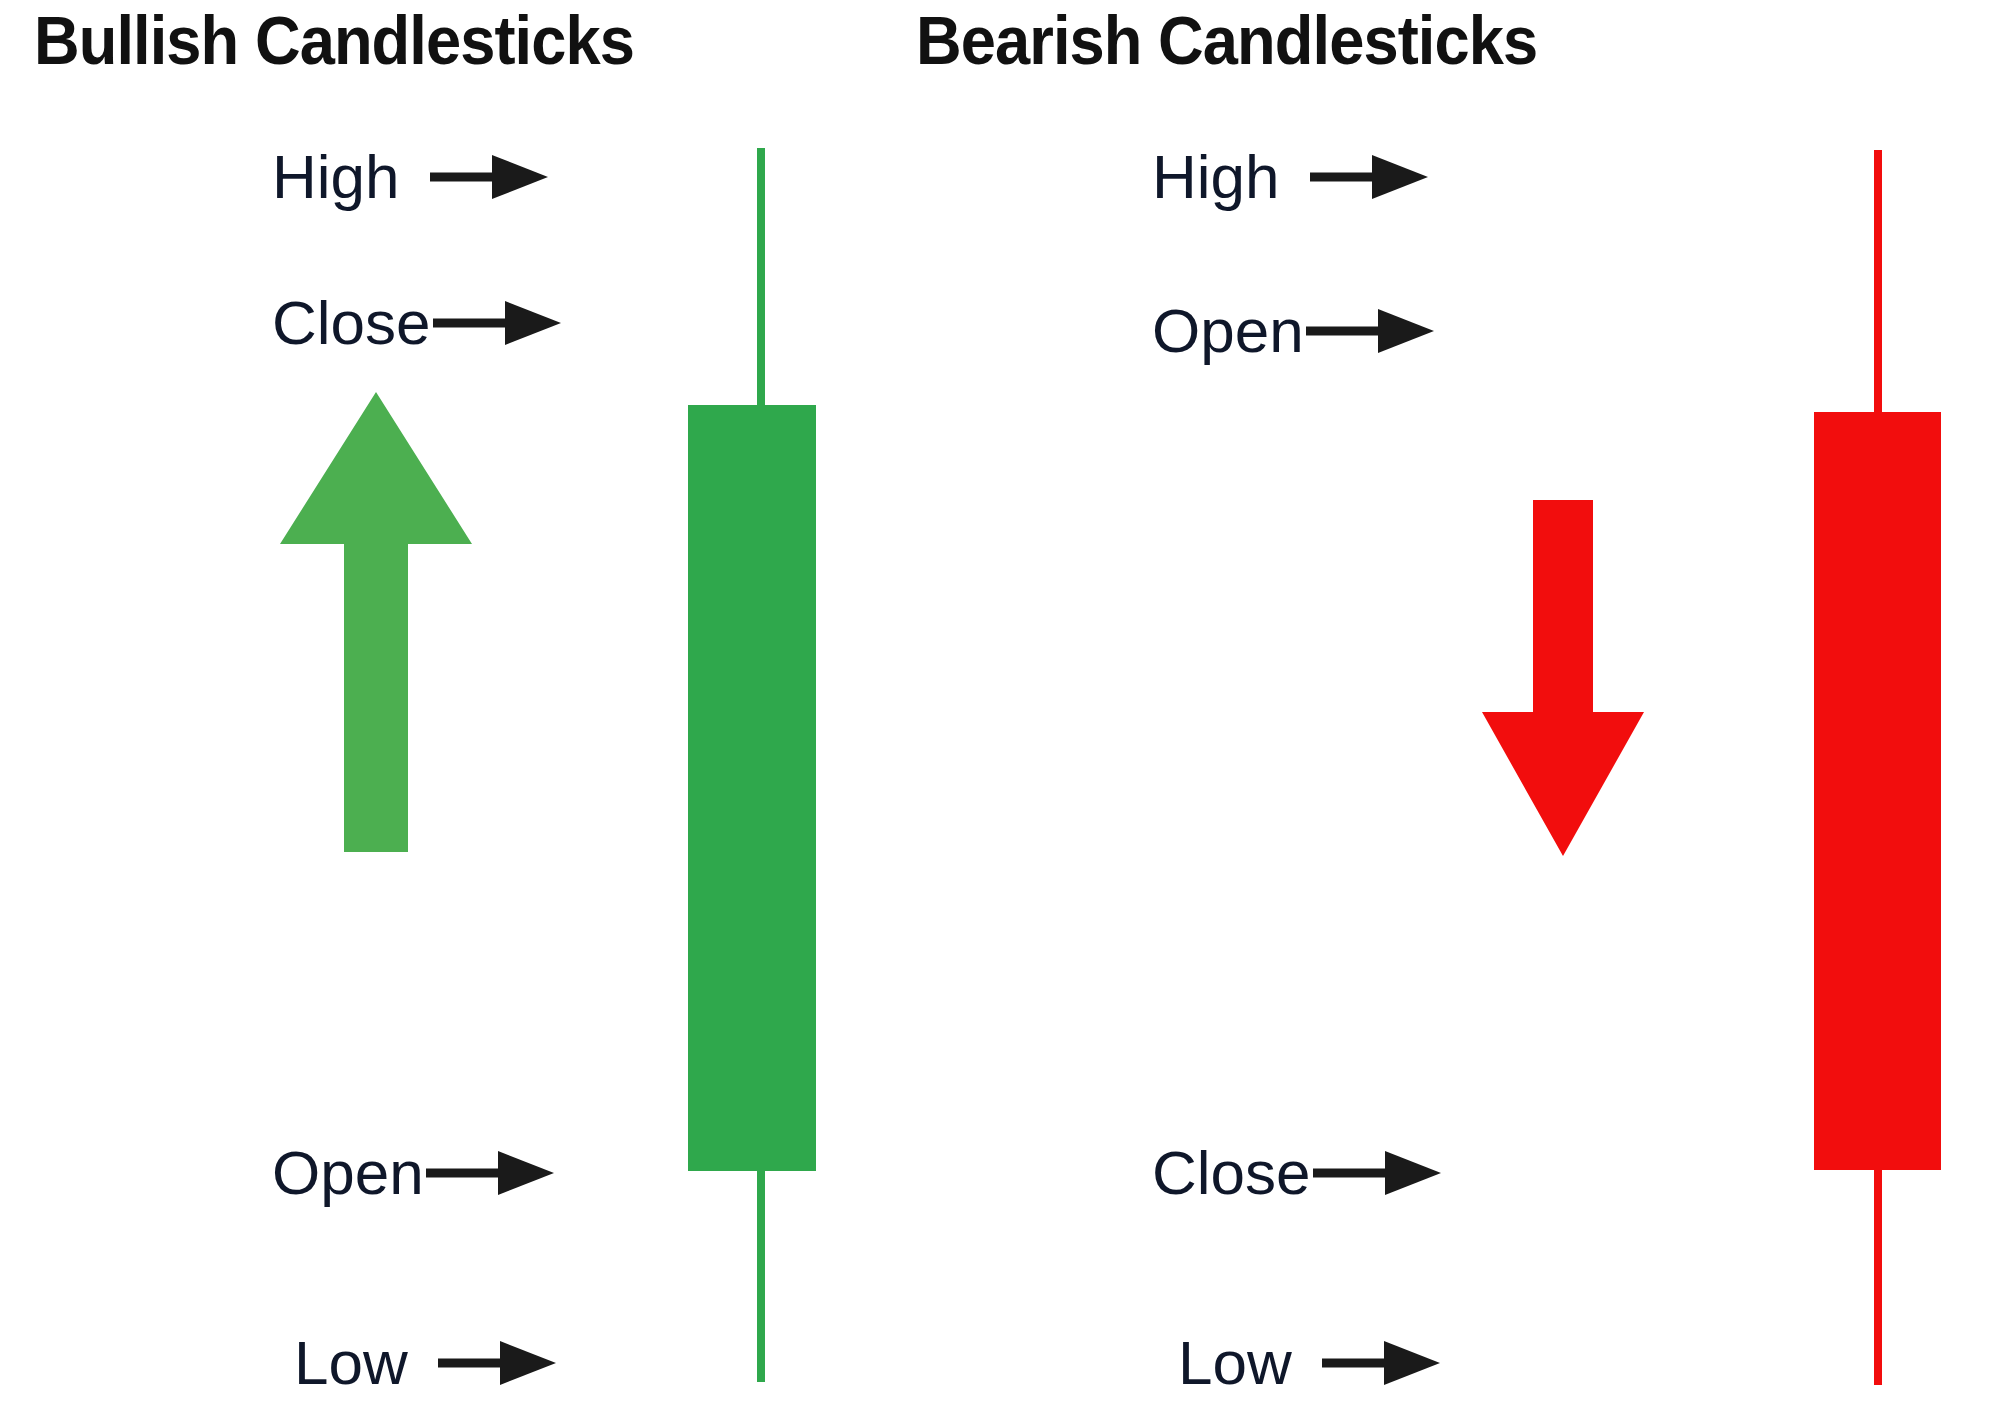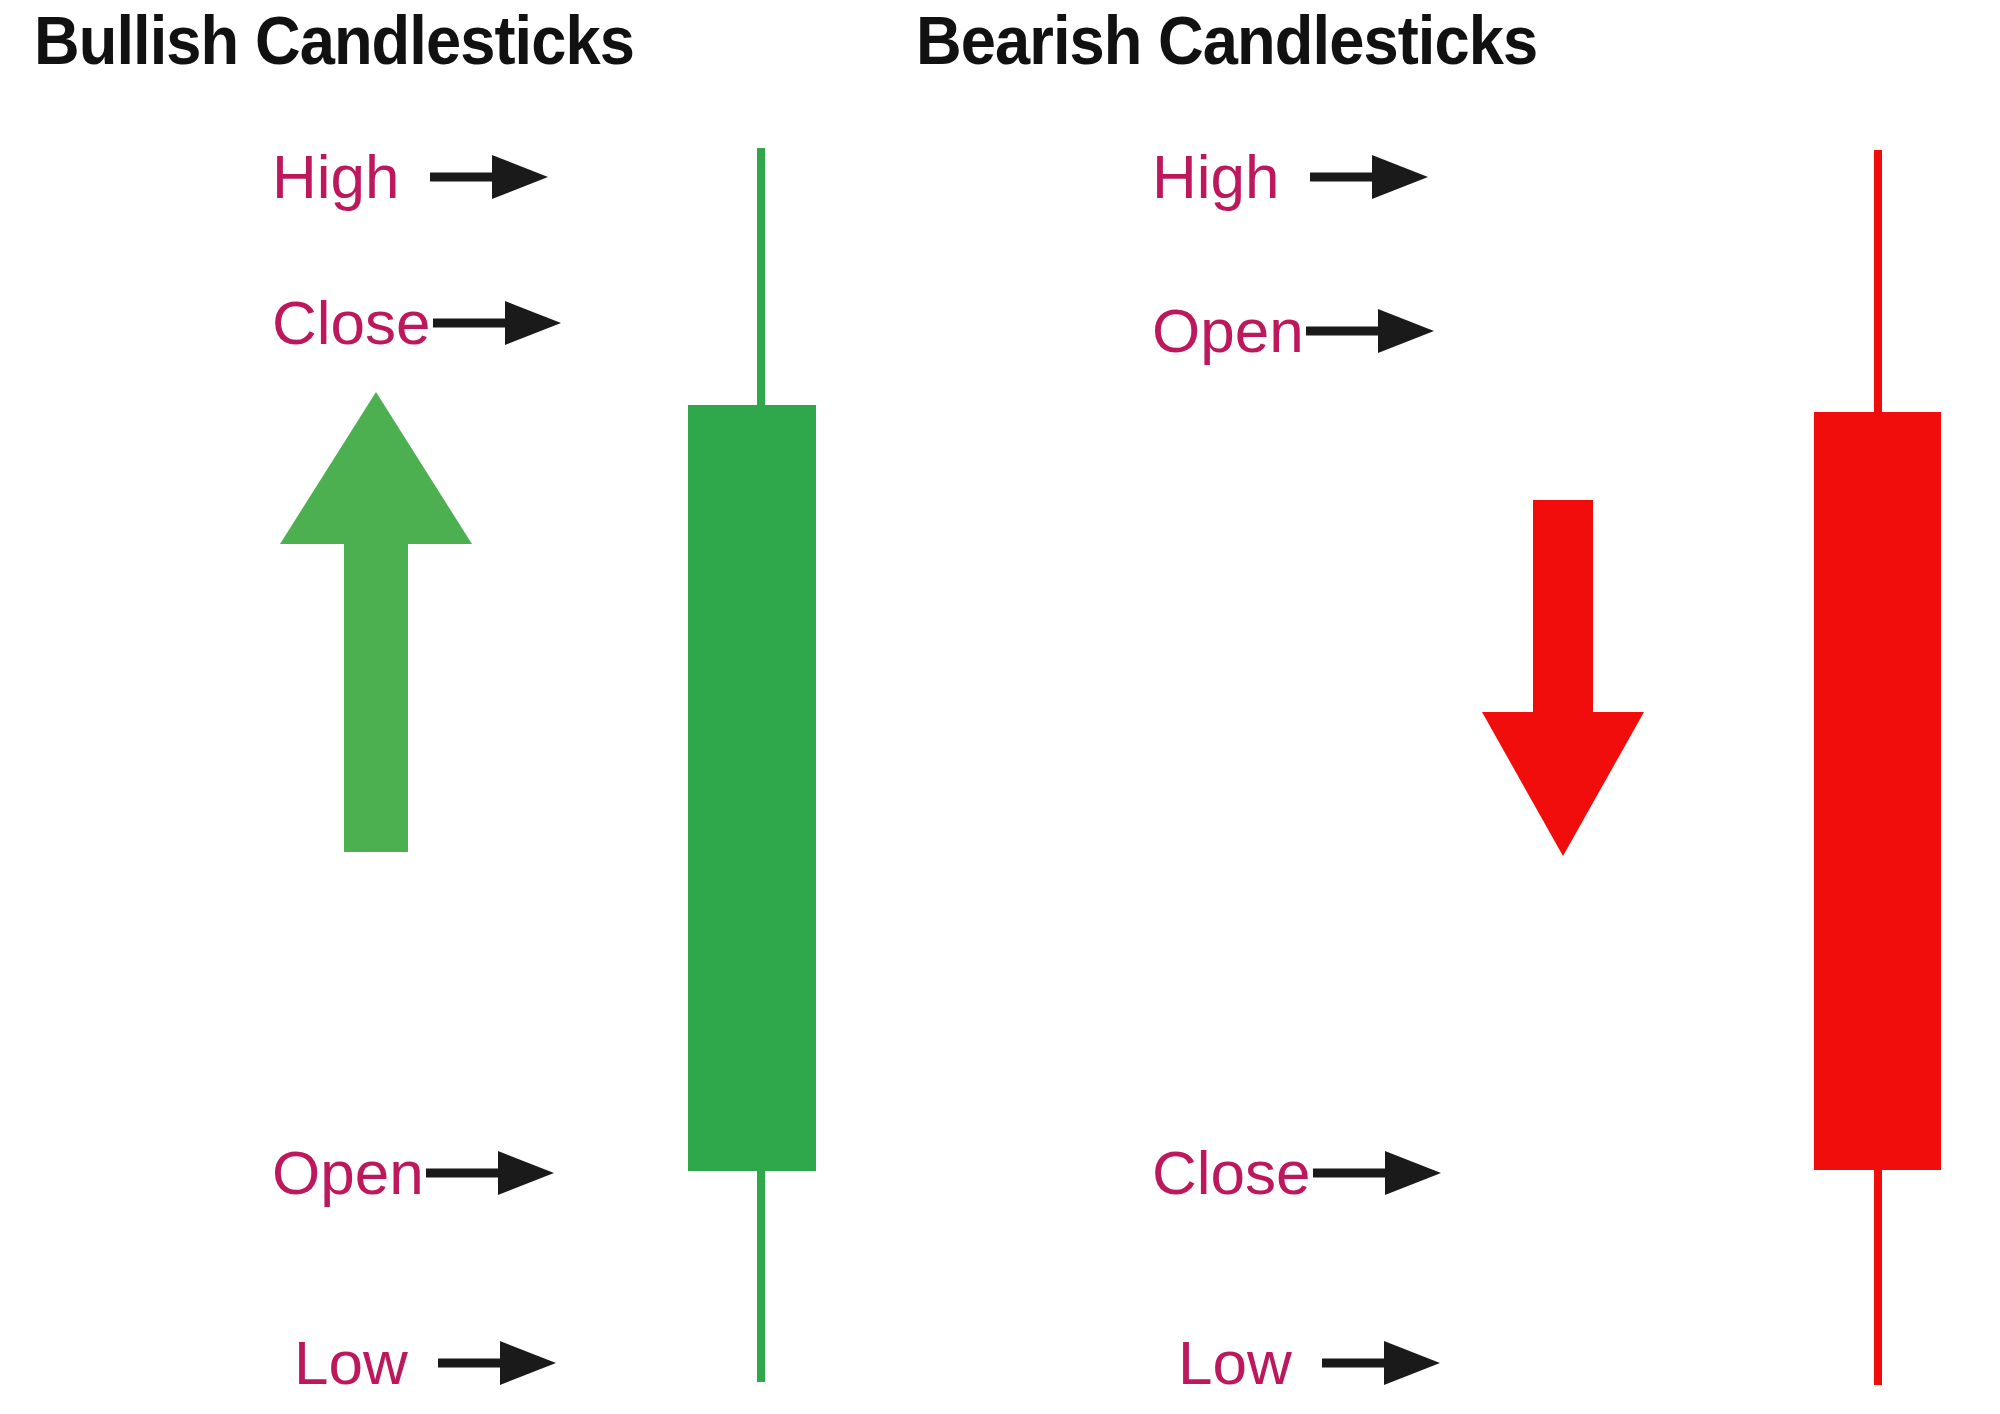--- a/index.html
+++ b/index.html
@@ -49,21 +49,21 @@
     display: flex;
     align-items: center;
     height: 70px;
     white-space: nowrap;
   }
   .annot .annot-text {
     font-family: "Liberation Sans", sans-serif;
     font-weight: normal;
     font-size: 62px;
     line-height: 1;
-    color: #be185d;
+    color: #0f172a;
   }
   .annot .annot-arrow {
     display: block;
     margin-left: 14px;
   }
   .annot.tight .annot-arrow {
     margin-left: 2px;
   }
   .annot.gap .annot-arrow {
     margin-left: 30px;

